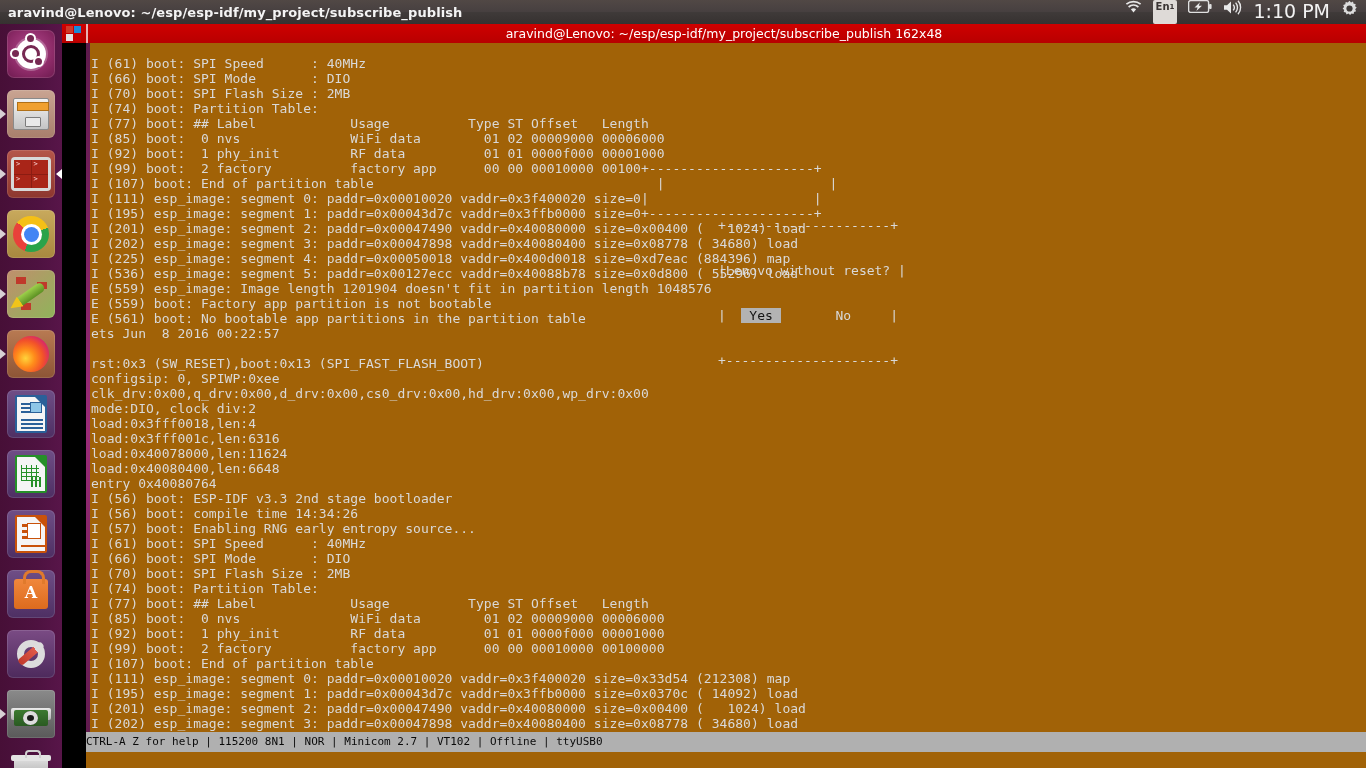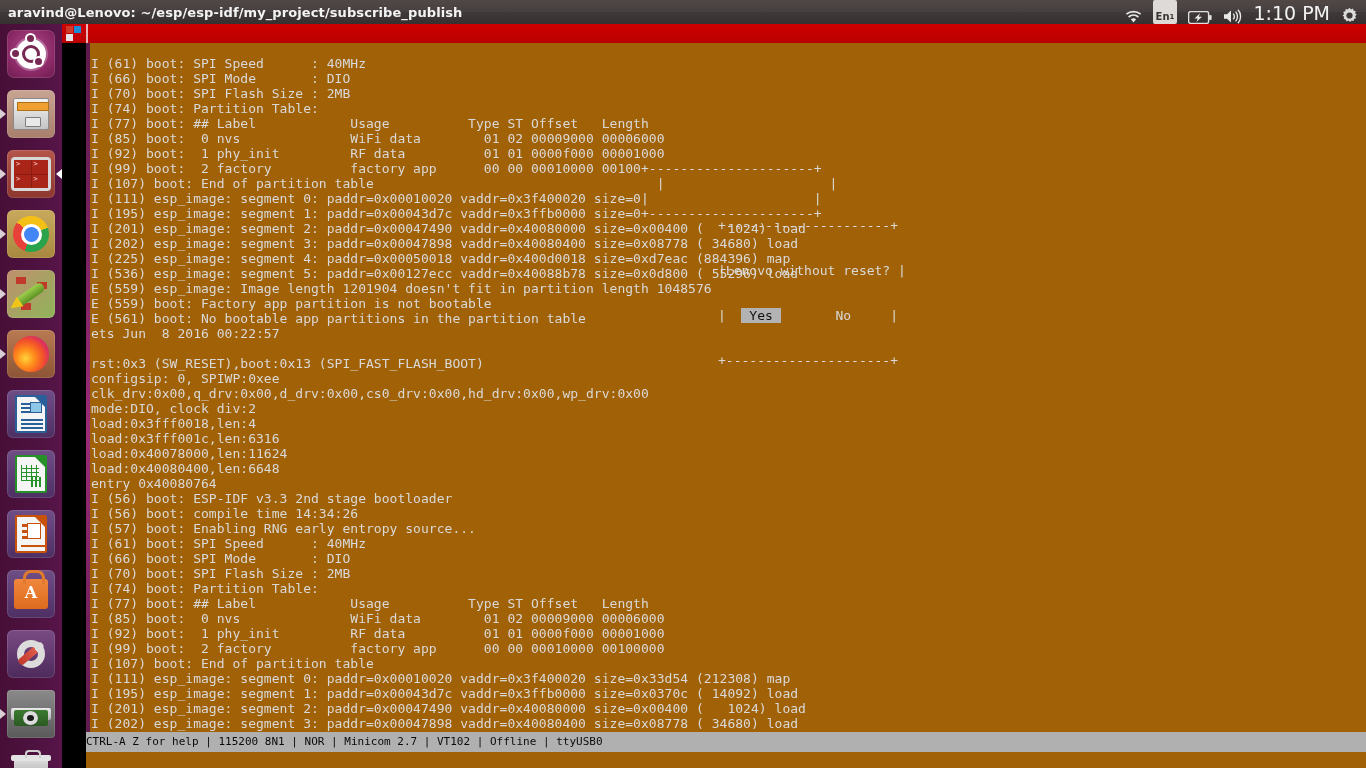--- a/index.html
+++ b/index.html
@@ -30,21 +30,21 @@
     color: #f4f4f4;
     font-size: 13px;
   }
   #panel-indicators {
     margin-left: auto;
     display: flex; align-items: center;
     gap: 11px;
     padding-right: 8px;
     color: #e8e8e8;
   }
-  .ind { display: flex; align-items: flex-end; justify-content: center; height: 24px; }
+  .ind { display: flex; align-items: flex-start; justify-content: center; height: 24px; }
   .kbd-ind {
     background: #dedad7; color: #3a3433;
     font-size: 10px; font-weight: bold;
     border-radius: 2px;
     padding: 1px 3px 1px 3px;
     line-height: 12px;
   }
   .kbd-ind sub { font-size: 7px; }
   #clock { font-size: 19px; color: #f2f2f2; }
 
@@ -448,20 +448,21 @@
 <div id="terminal-window">
 
   <div id="term-titlebar">
     <div id="term-menu-icon">
       <i></i>
         <i></i>
         <i></i>
         <i></i>
     </div>
     <div id="term-titlebar-sep"></div>
+    <div id="term-title-text">aravind@Lenovo: ~/esp/esp-idf/my_project/subscribe_publish 162x48</div>
   </div>
 
   <div id="term-body">
     <div id="term-scrollstrip"></div>
     <div id="term-right-scroll"></div>
 
     <pre class="screen-text" id="screen-text">I (61) boot: SPI Speed      : 40MHz
 I (66) boot: SPI Mode       : DIO
 I (70) boot: SPI Flash Size : 2MB
 I (74) boot: Partition Table:

